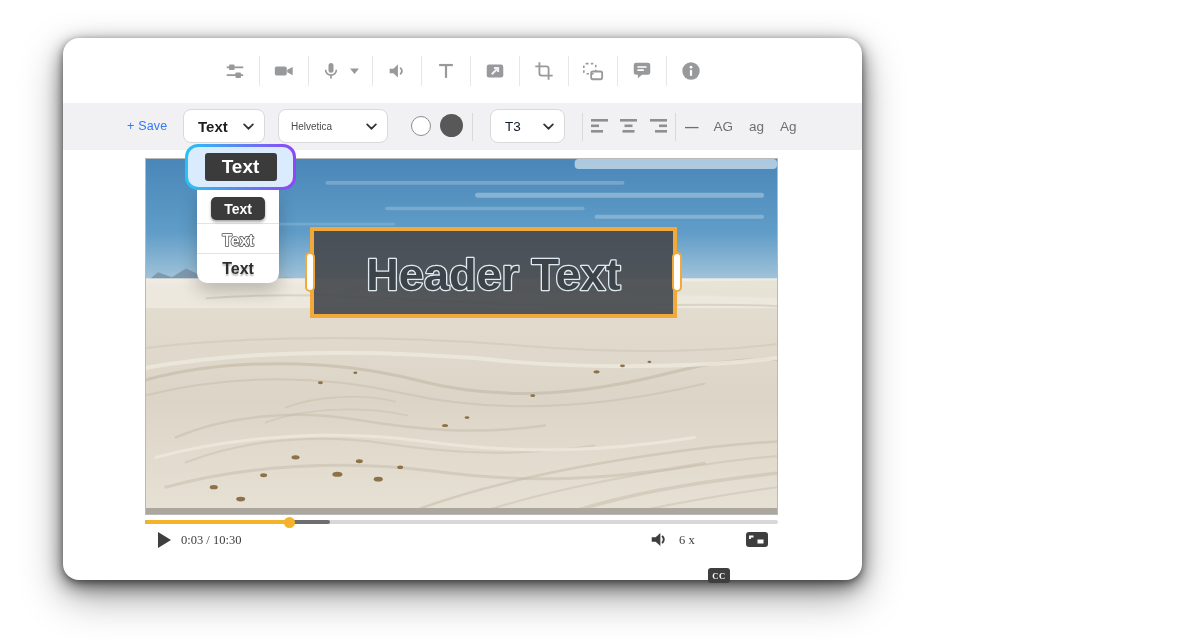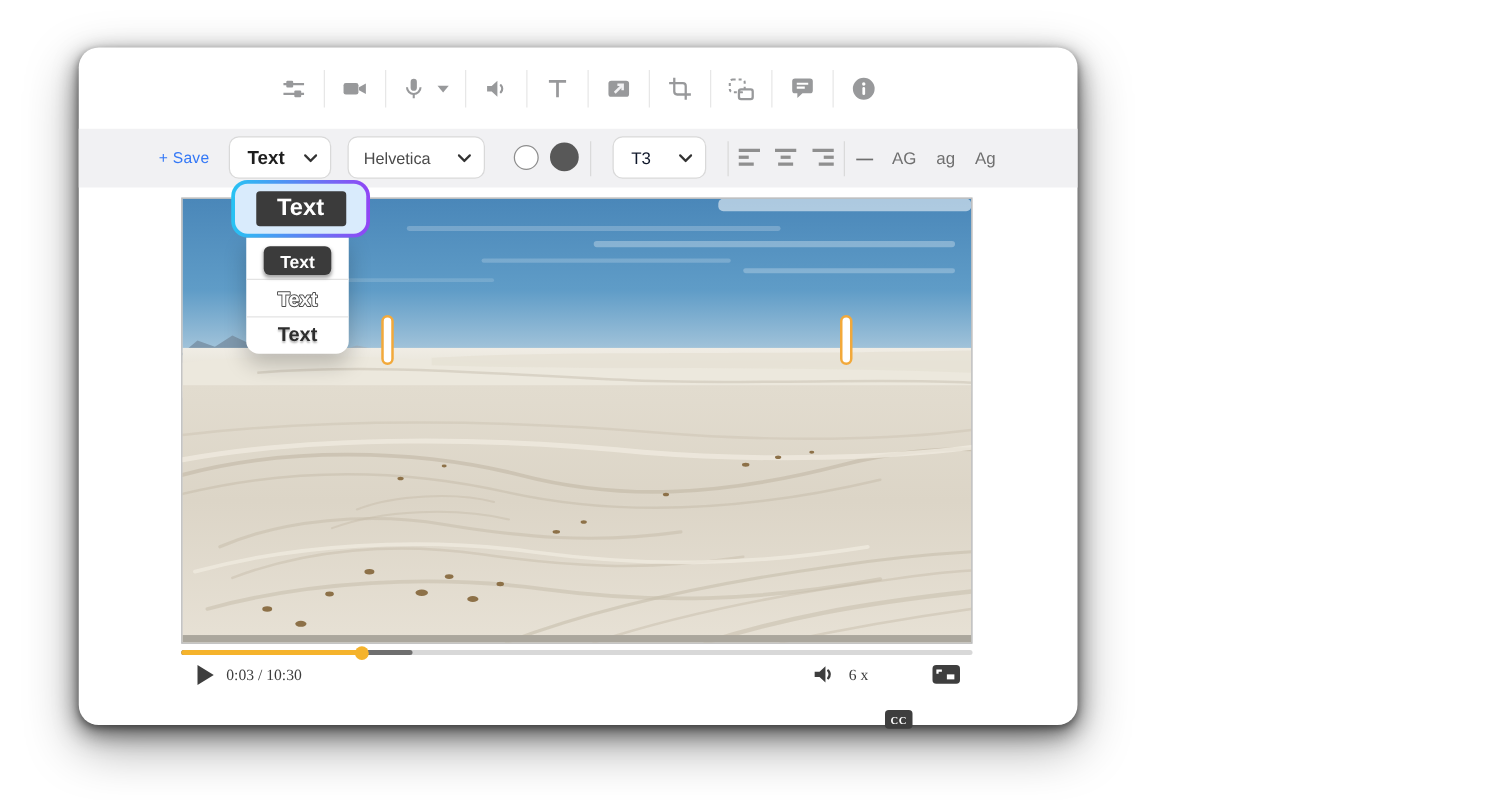--- a/index.html
+++ b/index.html
@@ -21,21 +21,21 @@
   .tb-div { width:1px; height:30px; background:#e7e7e7; margin:0 12px; }
   .mic-cluster { display:flex; align-items:center; gap:8px; width:auto; }
 
   
   .format-bar { position:absolute; left:0; top:65px; width:100%; height:47px; background:#f1f1f3; }
   .fb-abs { position:absolute; }
   .save-btn { left:64px; top:16px; font-size:12.5px; color:#3478f6; cursor:pointer; letter-spacing:.2px; }
   .dd { background:#fff; border:1px solid #d9d9d9; border-radius:8px; height:34px; top:6px;
         display:flex; align-items:center; justify-content:space-between; padding:0 10px 0 14px; cursor:pointer; }
   .dd-style { left:120px; width:82px; font-size:15px; font-weight:bold; color:#1e1e1e; }
-  .dd-font  { left:215px; width:110px; font-size:13px; color:#4a4a4a;padding-left:12px; }
+  .dd-font  { left:215px; width:110px; font-size:10px; color:#4a4a4a;padding-left:12px; }
   .dd-size  { left:427px; width:75px;  font-size:13.5px; color:#0f172a; }
   .chev { width:11px; height:7px; flex:0 0 auto; margin-left:8px; }
   .swatch-ring { left:348px; top:13px; width:20px; height:20px; border-radius:50%; border:1.5px solid #8d8d8d; background:#fff; cursor:pointer; }
   .swatch-fill { left:377px; top:11px; width:23px; height:23px; border-radius:50%; cursor:pointer; }
   .fb-div { width:1px; height:28px; background:#dadada; top:10px; }
   .align-group { left:527px; top:14px; display:flex; gap:9px; }
   .align-ic { width:20px; height:18px; cursor:pointer; }
   .case-group { left:622px; top:13px; display:flex; gap:16px; align-items:center; height:20px; }
   .case-item { font-size:13.5px; color:#6f6f6f; cursor:pointer; }
   .case-dash { font-weight:bold; letter-spacing:-1px; }
@@ -298,20 +298,25 @@
           <ellipse cx="452" cy="214" rx="3" ry="1.6"></ellipse>
             <ellipse cx="478" cy="208" rx="2.5" ry="1.4"></ellipse>
           <ellipse cx="505" cy="204" rx="2" ry="1.2"></ellipse>
             <ellipse cx="388" cy="238" rx="2.5" ry="1.4"></ellipse>
           <ellipse cx="175" cy="225" rx="2.5" ry="1.4"></ellipse>
             <ellipse cx="210" cy="215" rx="2" ry="1.2"></ellipse>
         </g>
         <rect x="0" y="351" width="633" height="6" fill="#aba79d"></rect>
       </svg>
 
+      <div class="overlay-box">
+        <svg>
+          <text x="50%" y="53%" text-anchor="middle" dominant-baseline="central" font-family="Liberation Sans, sans-serif" font-size="45" font-weight="bold" fill="#3e4347" stroke="#deeaf4" stroke-width="2.6" paint-order="stroke" stroke-linejoin="round">Header Text</text>
+        </svg>
+      </div>
       <div class="handle handle-l"></div>
       <div class="handle handle-r"></div>
     </div>
 
     <div class="menu-highlight">
       <div class="menu-highlight-inner">
         <div class="mi-dark">Text</div>
       </div>
     </div>
     <div class="menu-panel">

